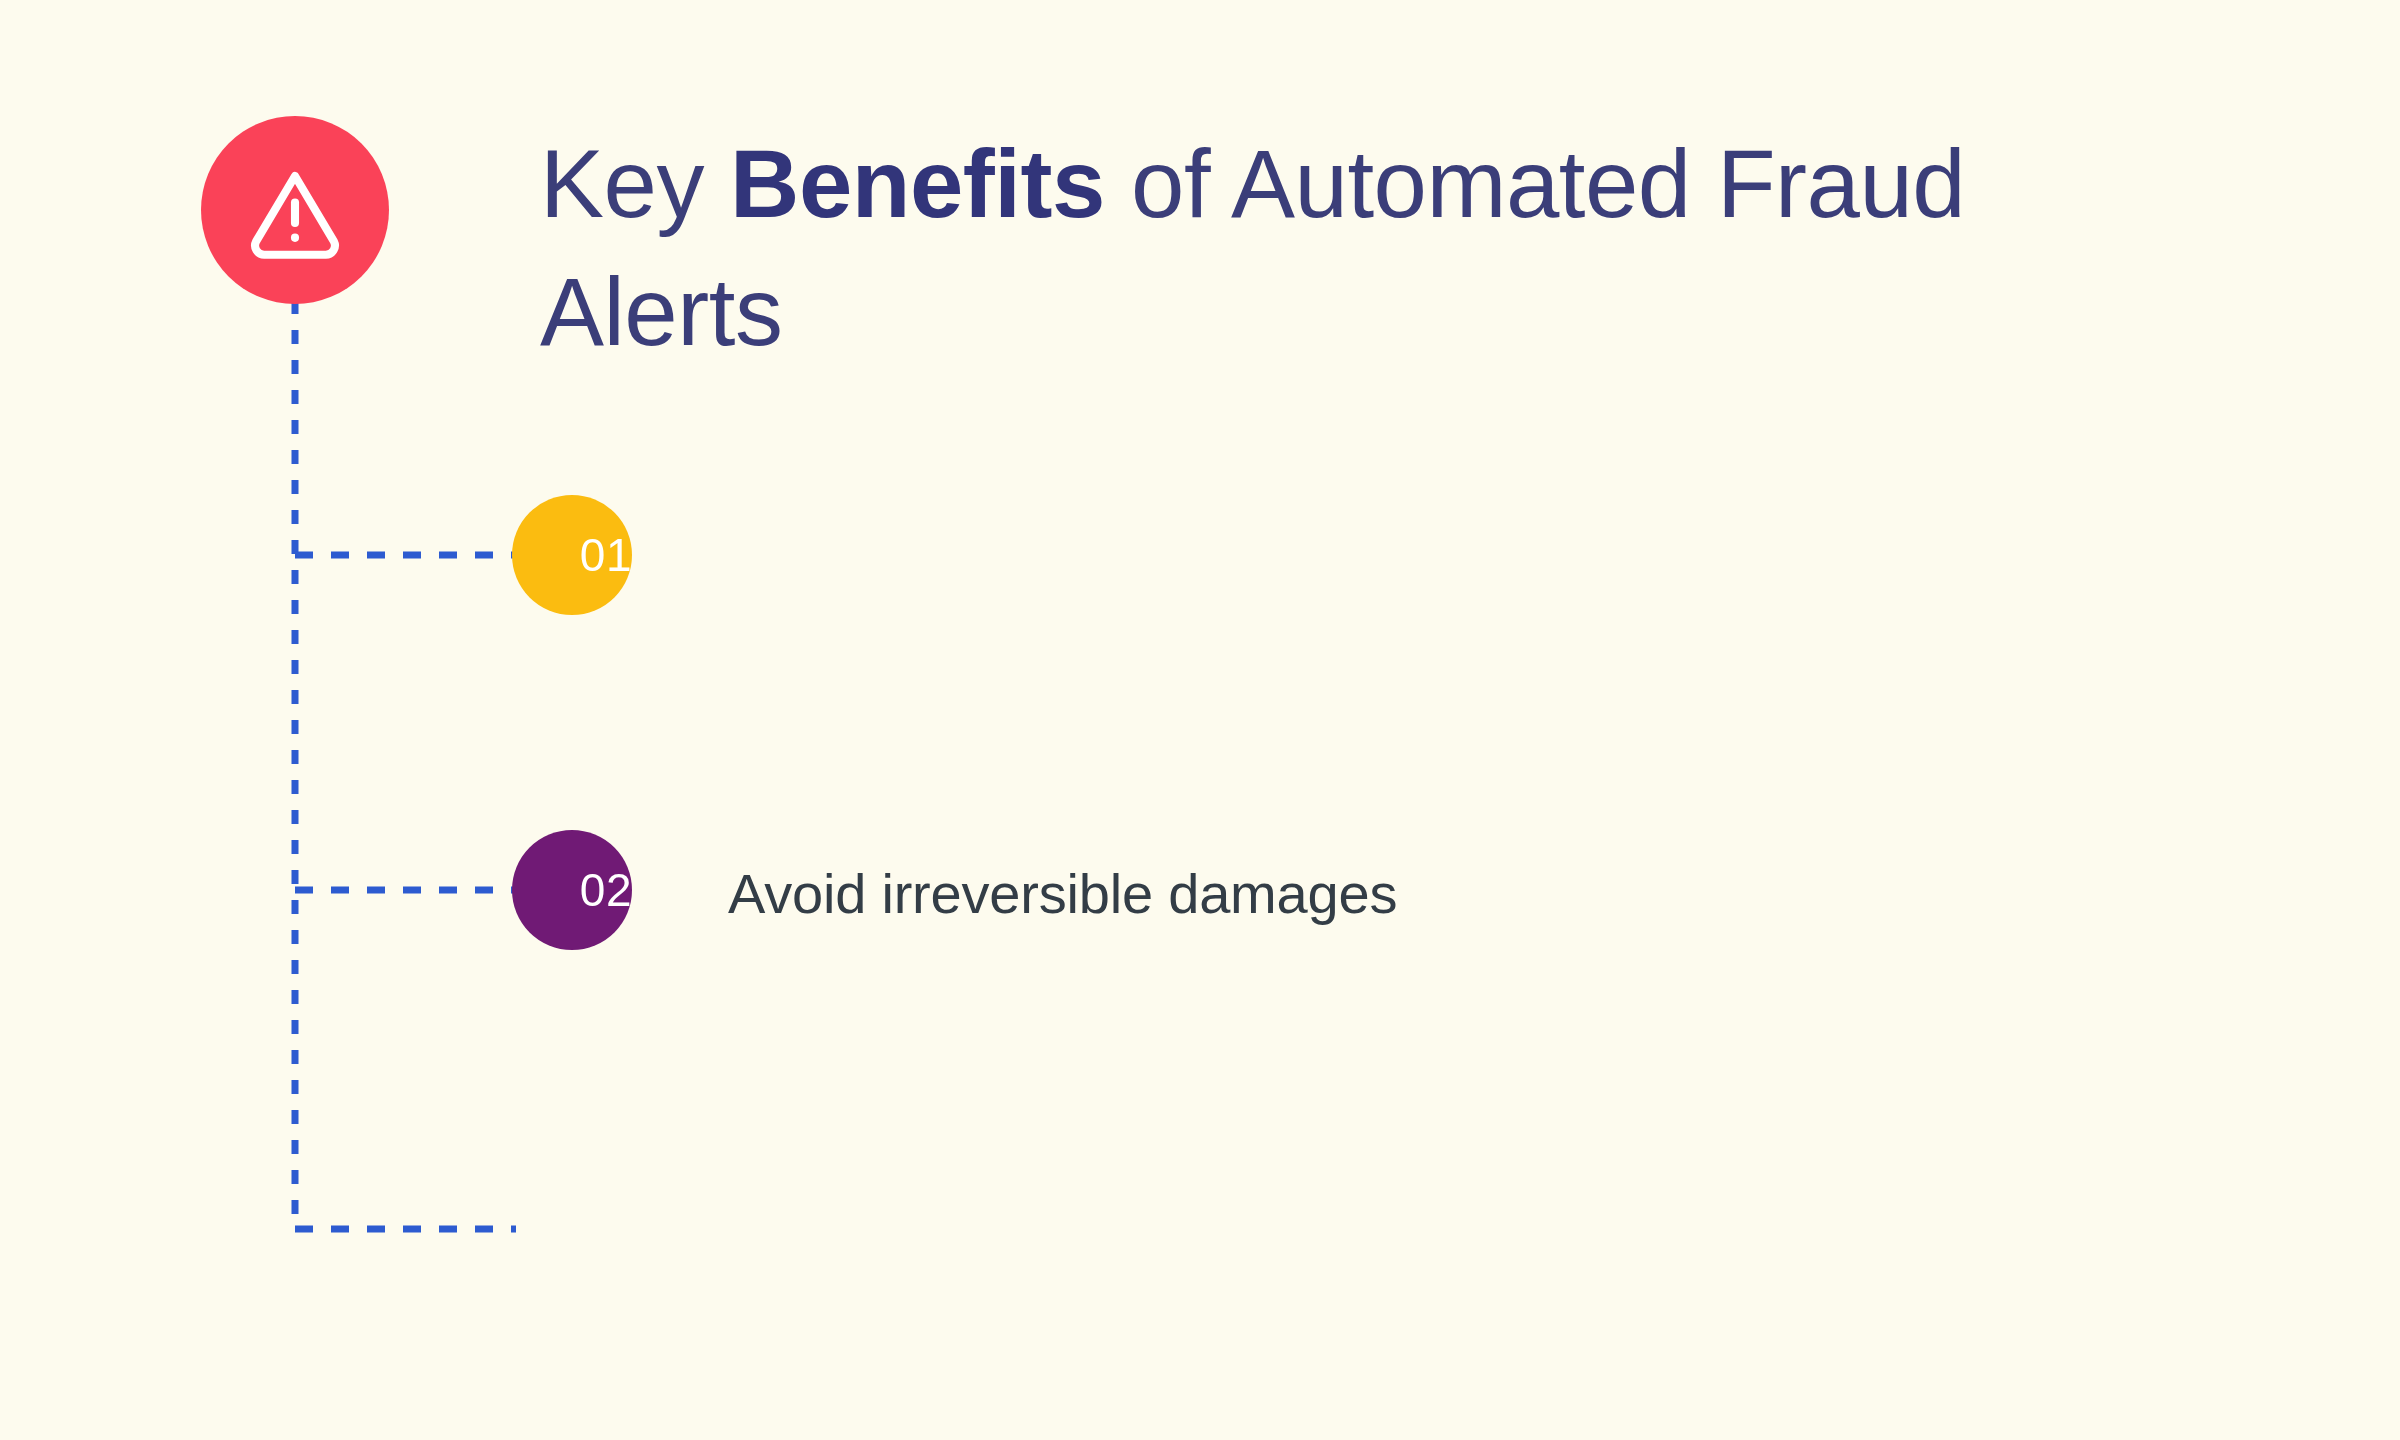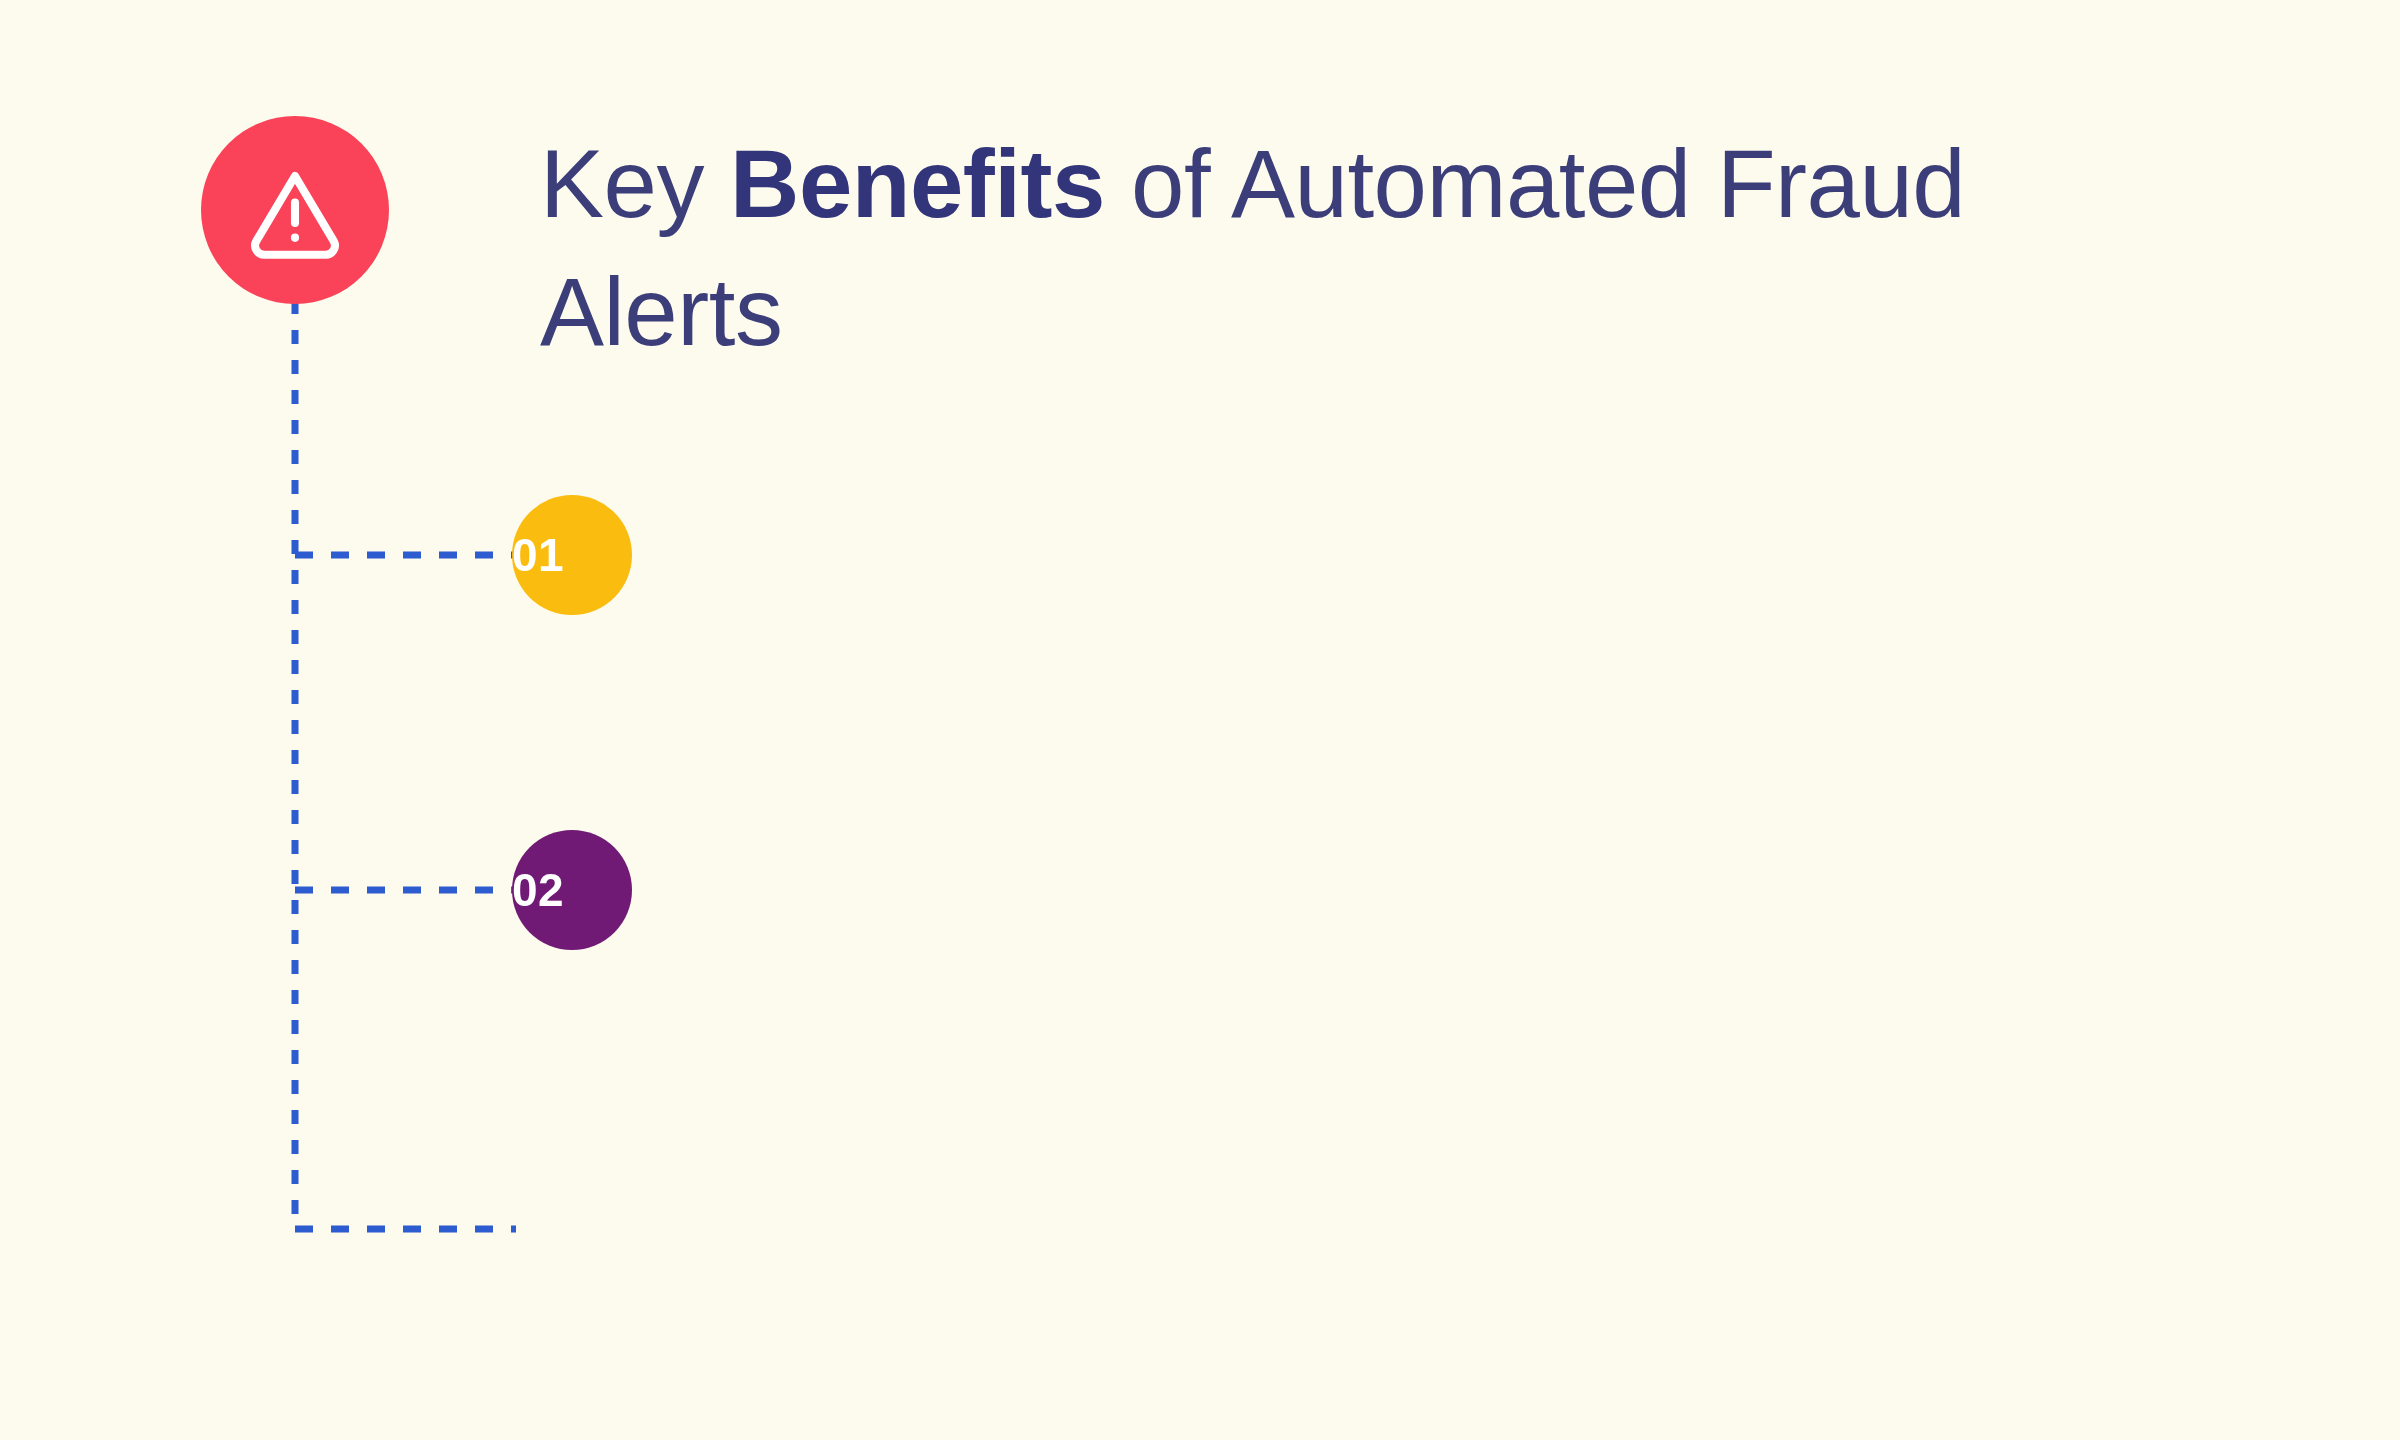--- a/index.html
+++ b/index.html
@@ -80,24 +80,24 @@
   .item-2 { top: 830px; }
   .item-3 { top: 1157px; }
 
   .num-badge {
     width: 120px;
     height: 120px;
     flex: 0 0 120px;
     border-radius: 50%;
     display: flex;
     align-items: center;
-    justify-content: flex-start;
+    justify-content: flex-end;
     color: #FFFFFF;
     font-size: 46px;
-    font-weight: 700;
+    font-weight: 400;
     letter-spacing: 0.5px;
   }
   .num-amber { background: #FBBC10; }
   .num-blue  { background: #701a75; }
 
   .item-text {
     margin-left: 96px;
     color: #333D46;
     font-size: 56px;
     line-height: 1.42;
@@ -139,16 +139,17 @@
   <div class="item item-1">
     <div class="num-badge num-amber">
       <span>01</span>
     </div>
   </div>
 
   <div class="item item-2">
     <div class="num-badge num-blue">
       <span>02</span>
     </div>
+    <div class="item-text">Avoid irreversible damages</div>
   </div>
 
 
 </div>
 
 </body></html>

